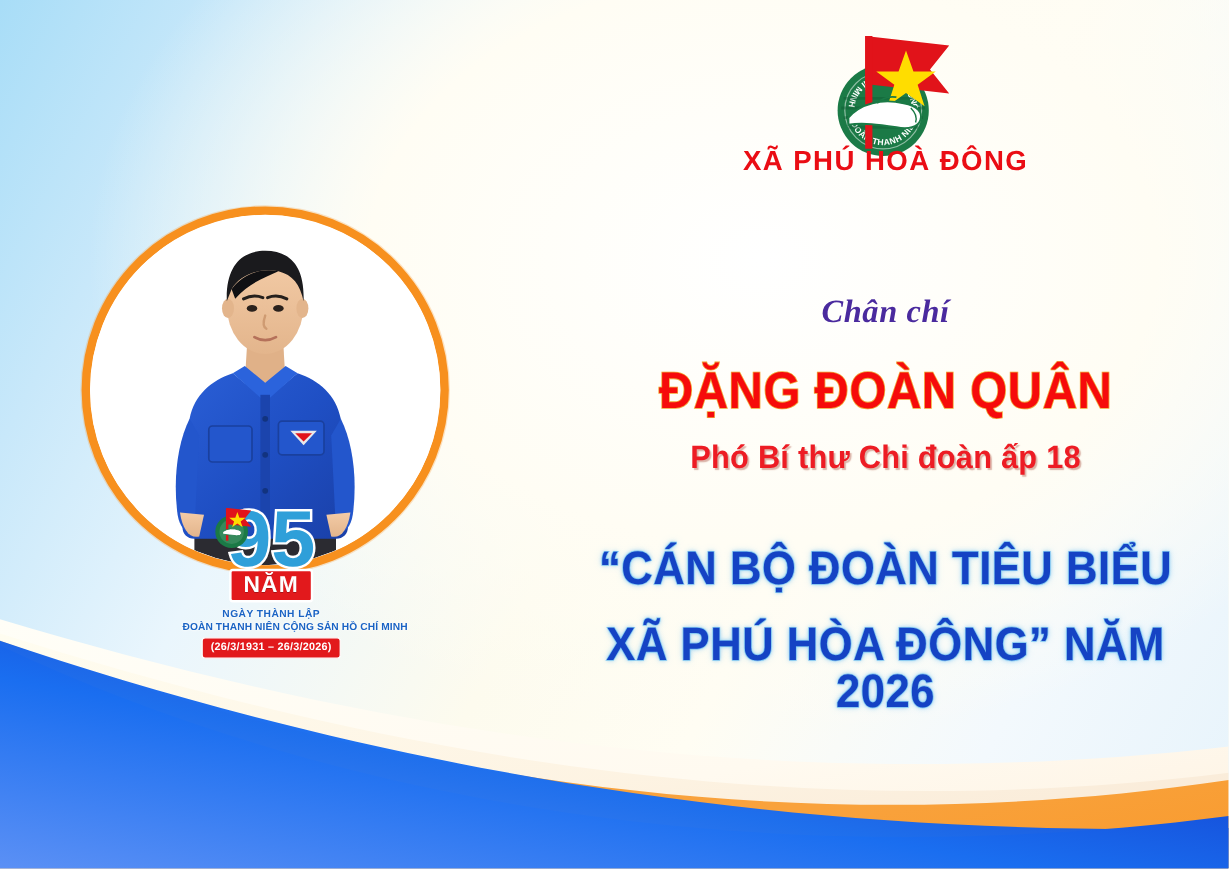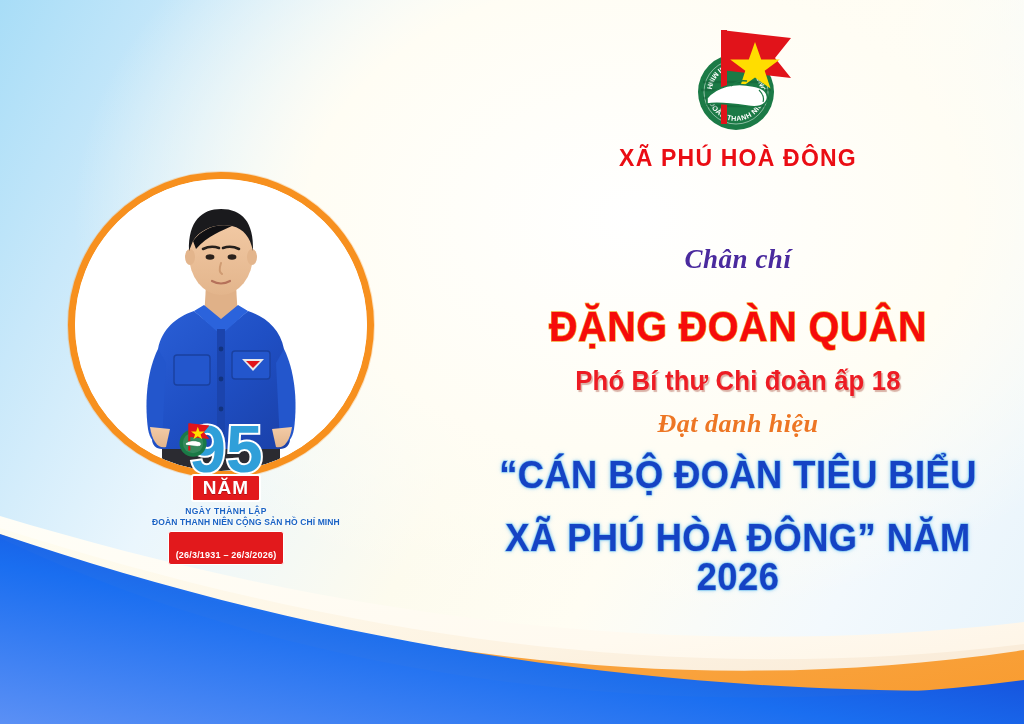--- a/index.html
+++ b/index.html
@@ -63,30 +63,30 @@
   .badge95 .l2 {
     display:block;
     font:700 8.5px/1.25 "Liberation Sans", sans-serif;
     color:#1a63c4; letter-spacing:.1px; white-space:nowrap;
     text-shadow:0 0 2px #fff, 0 0 3px #fff;
   }
   .badge95 .dates {
     display:inline-block; margin-top:4px;
     font:700 9px/1 "Liberation Sans", sans-serif;
     color:#fff; background:#e2191c; border:1.5px solid #fff;
-    padding:19px 7px 4px; border-radius:3px; letter-spacing:.2px; white-space:nowrap;
+    padding:3px 7px 4px; border-radius:3px; letter-spacing:.2px; white-space:nowrap;
   }
 
   
   .right { position:absolute; left:452px; top:0; width:572px; height:724px; text-align:center; }
 
   .logo-wrap { position:absolute; left:50%; top:24px; transform:translateX(-50%); width:130px; height:112px; }
 
   .org-name {
-    position:absolute; left:0; right:0; top:146px;
+    position:absolute; left:0; right:0; top:122px;
     font:900 23px/1.1 "Liberation Sans", sans-serif;
     color:#ea0d14; letter-spacing:1.2px;
   }
 
   .script-blue {
     position:absolute; left:0; right:0; top:188px;
     font:italic 700 36px/1.2 "Liberation Serif", serif;
     color:#1b45c8; letter-spacing:.5px;
     text-shadow:1px 1px 0 rgba(255,255,255,.9);
   }
@@ -292,19 +292,18 @@
 
     <div class="org-name">XÃ PHÚ HOÀ ĐÔNG</div>
 
 
     <div class="script-purple">Chân chí</div>
 
     <div class="honoree-name">ĐẶNG ĐOÀN QUÂN</div>
 
     <div class="honoree-role">Phó Bí thư Chi đoàn ấp 18</div>
 
-    <div class="script-orange">Đạt danh hiệu</div>
 
     <div class="award-line award-1">“CÁN BỘ ĐOÀN TIÊU BIỂU</div>
     <div class="award-line award-2">XÃ PHÚ HÒA ĐÔNG” NĂM 2026</div>
 
   </div>
 </div>
 
 </body></html>

